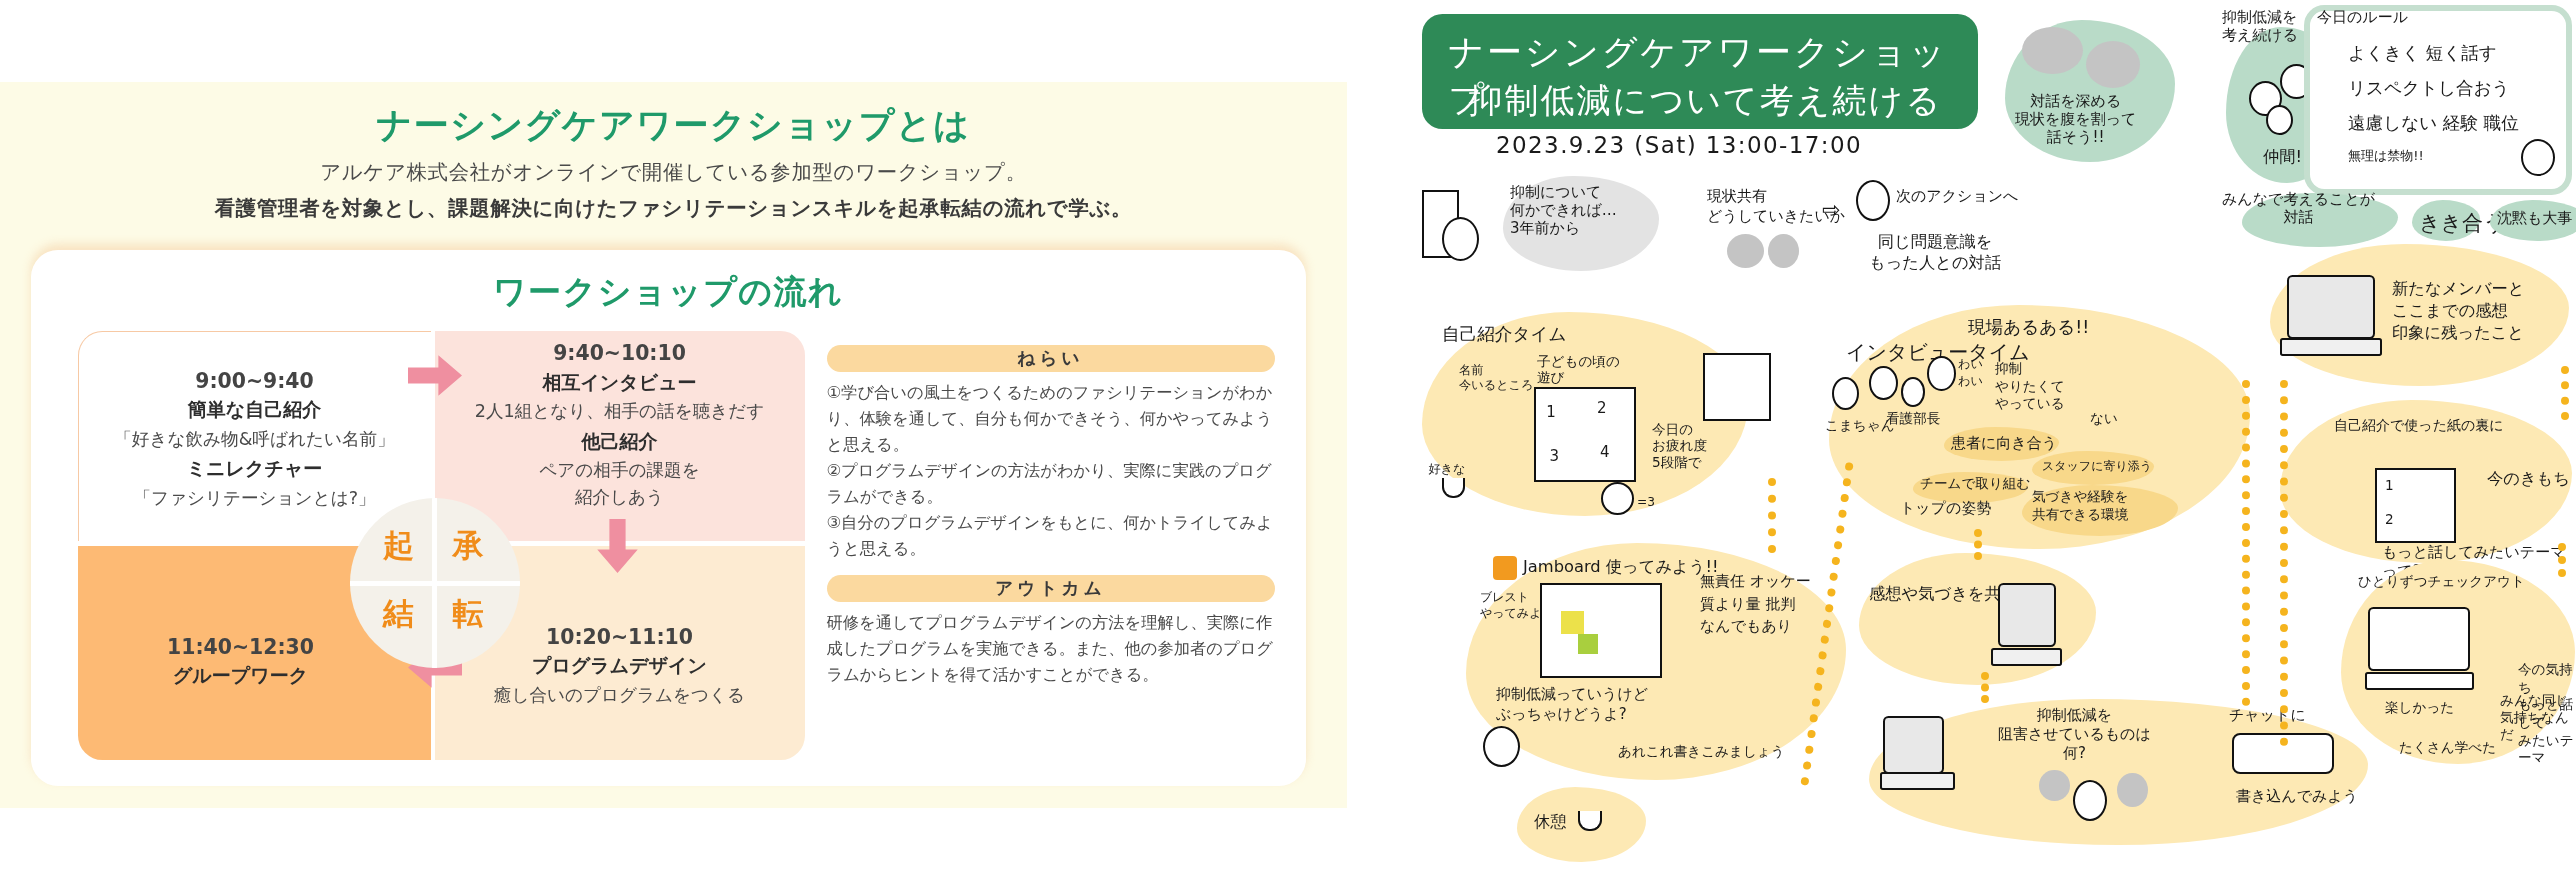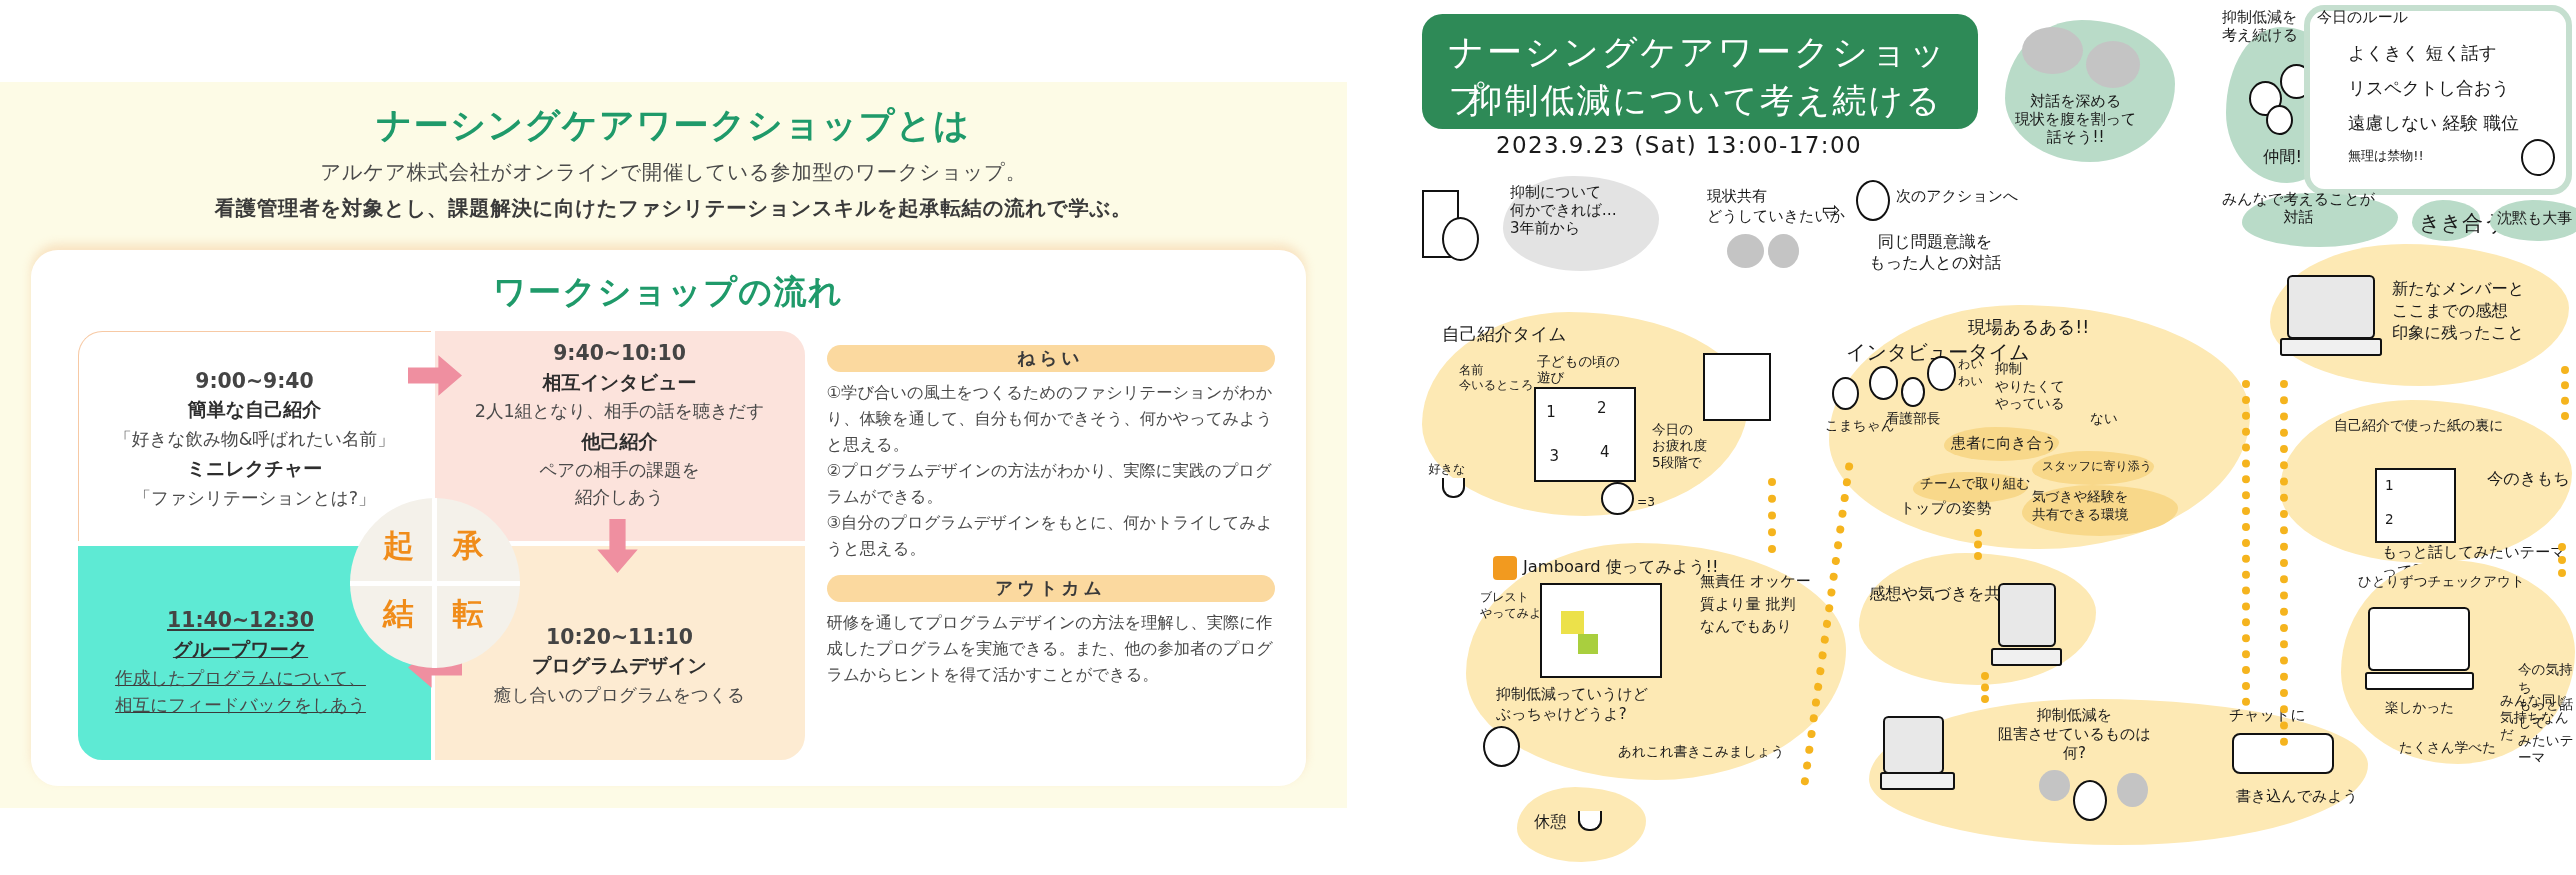--- a/index.html
+++ b/index.html
@@ -33,21 +33,21 @@
   }
 
   
   .quad {
     position: absolute; display: flex; flex-direction: column; align-items: center;
     justify-content: center; text-align: center; color: #3a3a3a;
   }
   .q1 { left: 47px; top: 81px; width: 353px; height: 210px; background: #ffffff;
         border: 1.4px solid #f7c9a4; border-right: none; border-bottom: none; border-top-left-radius: 24.4px; }
   .q2 { left: 404px; top: 81px; width: 370px; height: 210px; background: #fce3dc; border-top-right-radius: 24.4px; }
-  .q3 { left: 47px; top: 296px; width: 353px; height: 214px; background: #5eead4; border-bottom-left-radius: 24.4px; text-decoration: underline; }
+  .q3 { left: 47px; top: 296px; width: 353px; height: 214px; background: #fdba74; border-bottom-left-radius: 24.4px; }
   .q4 { left: 404px; top: 296px; width: 370px; height: 214px; background: #fdebd2; border-bottom-right-radius: 24.4px; }
 
   .quad .time { font-size: 20.4px; font-weight: bold; color: #444; margin-bottom: 4.1px; }
   .quad .head { font-size: 19px; font-weight: bold; color: #2e2e2e; margin: 4.1px 0 2.7px; }
   .quad .desc { font-size: 17.6px; color: #4a4a4a; line-height: 1.5; }
 
   .q1 .inner { margin-top: 6.8px; }
   .q2 .inner { margin-top: -20.4px; }
   .q3 .inner { margin-top: 20.4px; margin-left: -27px; }
   .q4 .inner { margin-top: 27px; }
@@ -142,22 +142,20 @@
         <div class="head">他己紹介</div>
         <div class="desc" style="white-space:pre-line">ペアの相手の課題を
 紹介しあう</div>
       </div>
     </div>
 
     <div class="quad q3">
       <div class="inner">
         <div class="time">11:40~12:30</div>
         <div class="head">グループワーク</div>
-        <div class="desc" style="white-space:pre-line">作成したプログラムについて、
-相互にフィードバックをしあう</div>
       </div>
     </div>
 
     <div class="quad q4">
       <div class="inner">
         <div class="time">10:20~11:10</div>
         <div class="head">プログラムデザイン</div>
         <div class="desc">癒し合いのプログラムをつくる</div>
       </div>
     </div>

